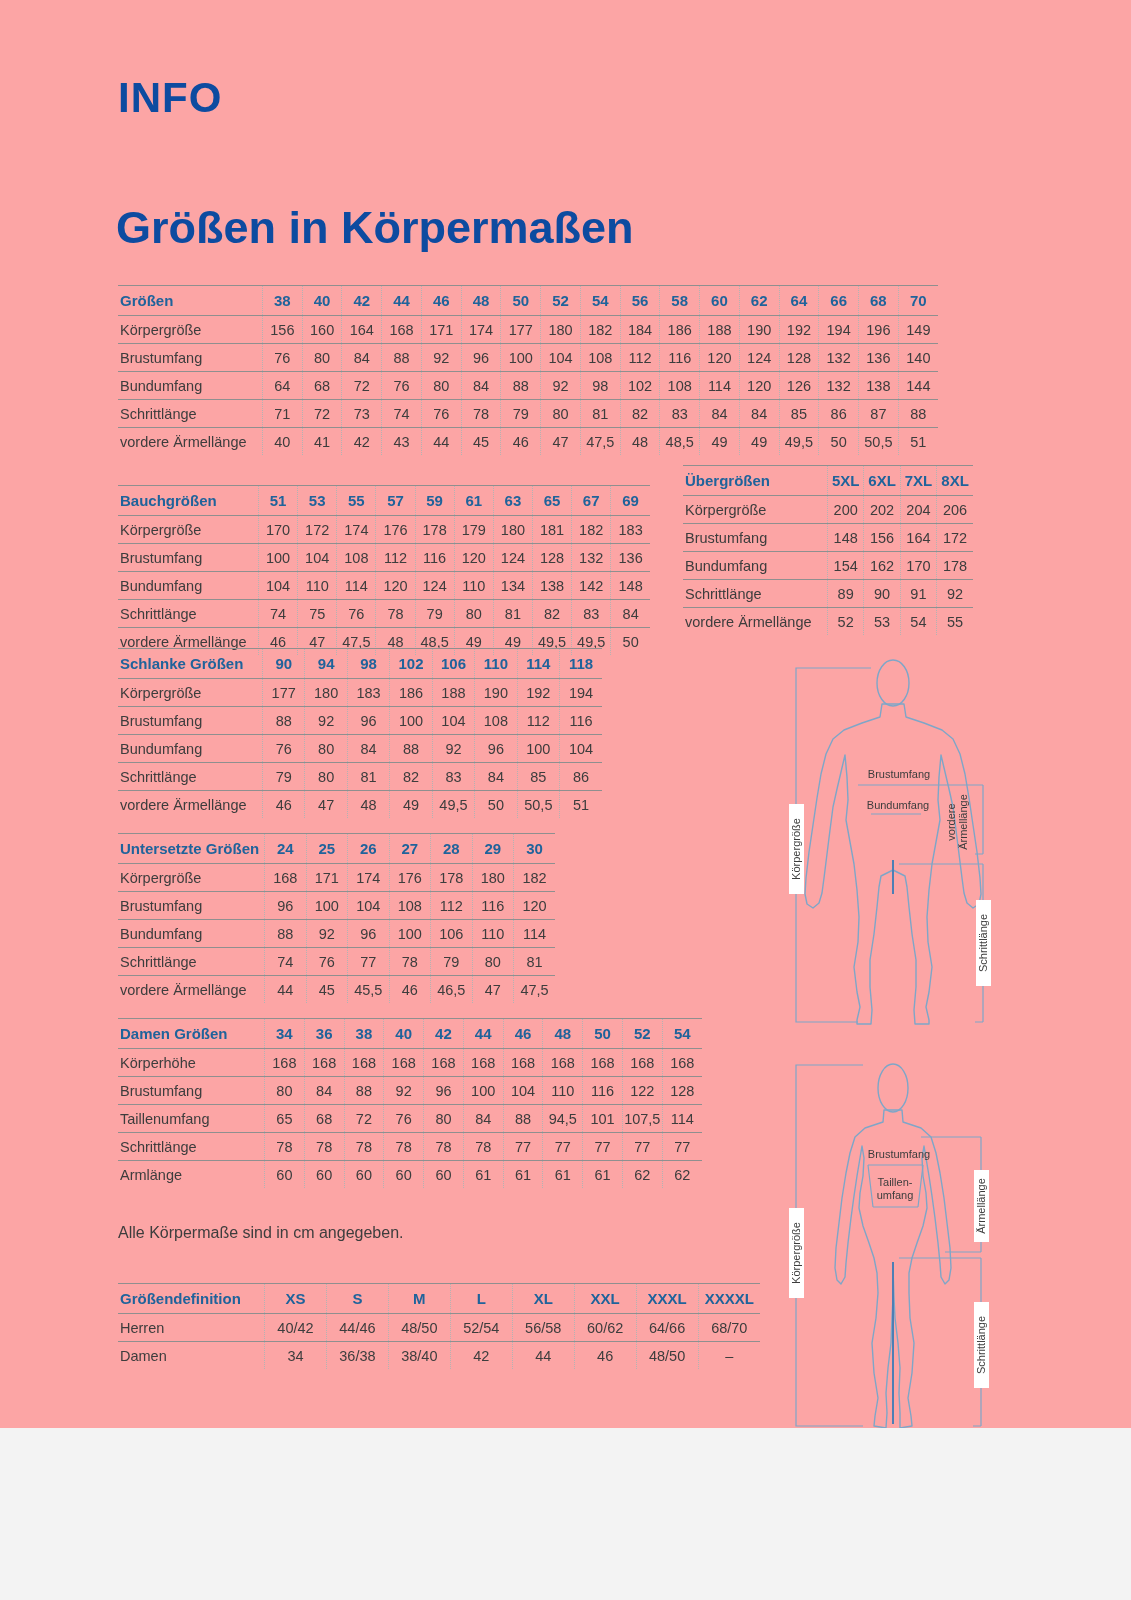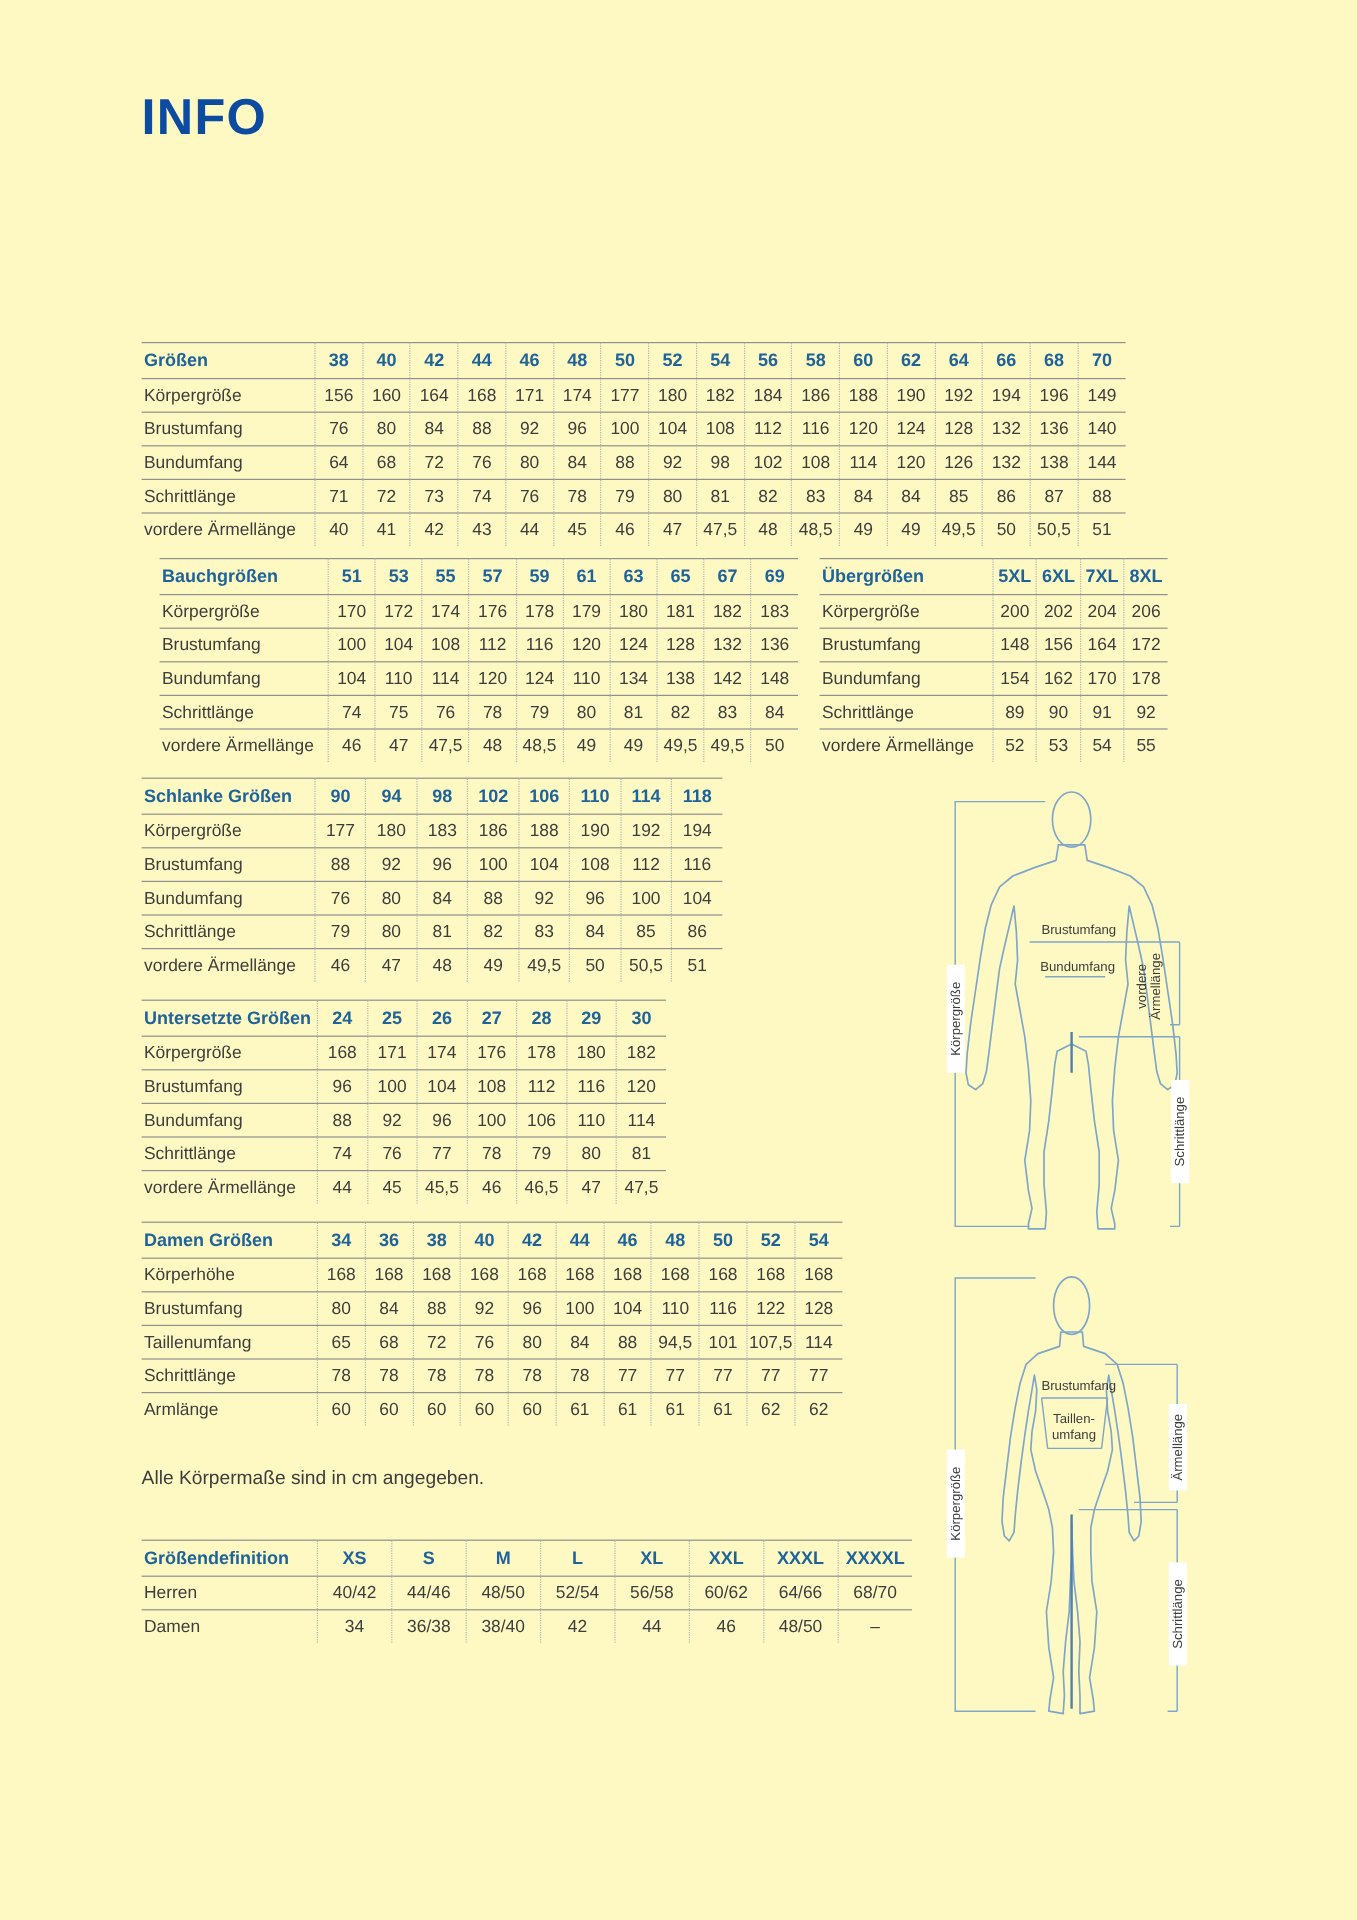--- a/index.html
+++ b/index.html
@@ -6,52 +6,53 @@
     --blue-dark:#0d4ba0;
     --blue-head:#1f639b;
     --txt:#3d3d3d;
     --line:#8f8f8f;
     --dot:#b3b3b3;
     --fig:#7ea6c8;
     --fig-dark:#4d7fb5;
   }
   html,body{margin:0;padding:0;}
   body{background:#f3f3f3;font-family:"Liberation Sans",sans-serif;}
-  .page{position:relative;width:1131px;height:1600px;background:#fef9c3;margin:0 auto;overflow:hidden;}
+  .page{position:relative;width:1131px;height:1428px;background:#fca5a5;margin:0 auto;overflow:hidden;}
   .kicker{position:absolute;left:118px;top:74px;font-size:42px;font-weight:bold;color:var(--blue-dark);letter-spacing:1px;}
   .title{position:absolute;left:116px;top:202px;font-size:45px;font-weight:bold;color:var(--blue-dark);margin:0;letter-spacing:0px;}
   .tbl{position:absolute;}
   .tbl table{border-collapse:collapse;table-layout:fixed;width:100%;}
   .tbl th,.tbl td{height:27px;padding:0;font-size:14.5px;text-align:center;color:var(--txt);font-weight:normal;border-left:1px dotted var(--dot);overflow:hidden;white-space:nowrap;}
   .tbl thead th{color:var(--blue-head);font-weight:bold;font-size:15px;border-top:1px solid var(--line);border-bottom:1px solid var(--line);height:29px;}
   .tbl tbody td{border-bottom:1px solid var(--line);}
   .tbl tbody tr:last-child td{border-bottom:none;}
   .tbl .lbl{text-align:left;border-left:none;padding-left:2px;}
   .t-groessen{left:118px;top:285px;width:820px;}  .t-groessen .lbl{width:142px;}
-  .t-bauch   {left:118px;top:465px;width:532px;margin-left:15px;}  .t-bauch .lbl{width:138px;}
+  .t-bauch   {left:118px;top:485px;width:532px;}  .t-bauch .lbl{width:138px;}
   .t-ueber   {left:683px;top:465px;width:290px;}  .t-ueber .lbl{width:142px;}
   .t-schlank {left:118px;top:648px;width:484px;}  .t-schlank .lbl{width:142px;}
   .t-unter   {left:118px;top:833px;width:437px;}  .t-unter .lbl{width:144px;}
   .t-damen   {left:118px;top:1018px;width:584px;} .t-damen .lbl{width:144px;}
   .t-def     {left:118px;top:1283px;width:642px;} .t-def .lbl{width:144px;}
   .footnote{position:absolute;left:118px;top:1224px;font-size:16px;color:var(--txt);}
   .fig{position:absolute;}
   .fig-male{left:753px;top:642px;}
   .fig-female{left:753px;top:1058px;}
   .fig text{font-family:"Liberation Sans",sans-serif;font-size:11px;fill:#3d3d3d;}
   .fig .outline{fill:none;stroke:var(--fig);stroke-width:1.4;stroke-linejoin:round;stroke-linecap:round;}
   .fig .meas{fill:none;stroke:var(--fig);stroke-width:1.2;stroke-linecap:butt;}
   .fig .mark{stroke:var(--fig-dark);stroke-width:2;}
 </style>
 </head>
 <body>
 
 <div class="page">
 
   <div class="kicker">INFO</div>
+  <h1 class="title">Größen in Körpermaßen</h1>
 
   <div class="tbl t-groessen">
       <table>
         <thead>
           <tr>
             <th class="lbl">Größen</th>
             <th>38</th>
             <th>40</th>
             <th>42</th>
             <th>44</th>

